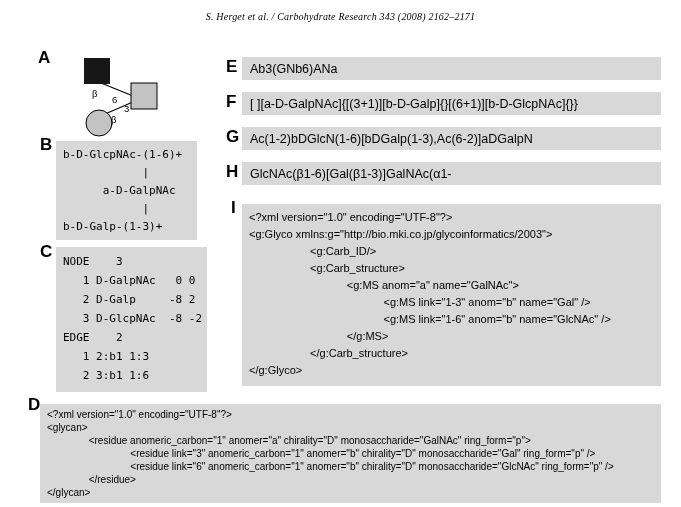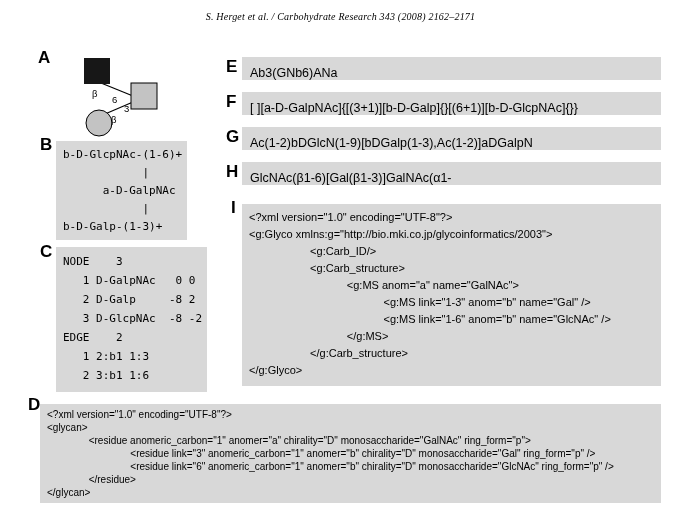--- a/index.html
+++ b/index.html
@@ -19,26 +19,26 @@
   }
   .gbox {
     position:absolute; background:var(--box-bg, #d8d8d8); overflow:hidden;
   }
   .mono {
     font-family:"DejaVu Sans Mono", monospace; white-space:pre; color:#000;
   }
   .xml {
     font-family:"Liberation Sans", sans-serif; white-space:pre; color:#000;
   }
-  .box-b { left:56px; top:141px; width:131px; height:99px; font-size:11px; line-height:18px; padding:5px 0 0 7px; }
+  .box-b { left:56px; top:141px; width:141px; height:99px; font-size:11px; line-height:18px; padding:5px 0 0 7px; }
   .box-c { left:56px; top:247px; width:151px; height:145px; font-size:11px; line-height:19px; padding:5px 12px 0 7px; }
   .box-d { left:40px; top:404px; width:621px; height:99px; font-size:10px; line-height:13px; padding:4px 0 0 7px; }
   .box-i { left:242px; top:204px; width:419px; height:182px; font-size:11px; line-height:17px; padding:5px 0 0 7px; }
   .oneline {
-    display:flex; align-items:flex-end; padding-left:8px;
+    display:flex; align-items:center; padding-left:8px;
     font-size:12.5px; width:419px; height:23px; left:242px;
   }
   .box-e { top:57px; }
   .box-f { top:92px; }
   .box-g { top:127px; }
   .box-h { top:162px; }
   .diagram { position:absolute; left:75px; top:52px; }
   .lk { font-size:9.5px; font-family:"Liberation Sans", sans-serif; fill:#000; }
 </style>
 </head>
@@ -91,21 +91,21 @@
     <span>Ab3(GNb6)ANa</span>
   </div>
 
   <div class="panel-label" style="left:226px; top:93px;">F</div>
   <div class="gbox oneline box-f">
     <span>[ ][a-D-GalpNAc]{[(3+1)][b-D-Galp]{}[(6+1)][b-D-GlcpNAc]{}}</span>
   </div>
 
   <div class="panel-label" style="left:226px; top:128px;">G</div>
   <div class="gbox oneline box-g">
-    <span>Ac(1-2)bDGlcN(1-9)[bDGalp(1-3),Ac(1-2)]aDGalpN</span>
+    <span>Ac(1-2)bDGlcN(1-6)[bDGalp(1-3),Ac(6-2)]aDGalpN</span>
   </div>
 
   <div class="panel-label" style="left:226px; top:163px;">H</div>
   <div class="gbox oneline box-h">
     <span>GlcNAc(β1-6)[Gal(β1-3)]GalNAc(α1-</span>
   </div>
 
   <div class="panel-label" style="left:231px; top:199px;">I</div>
   <pre class="gbox xml box-i">&lt;?xml version="1.0" encoding="UTF-8"?&gt;
 &lt;g:Glyco xmlns:g="http://bio.mki.co.jp/glycoinformatics/2003"&gt;

